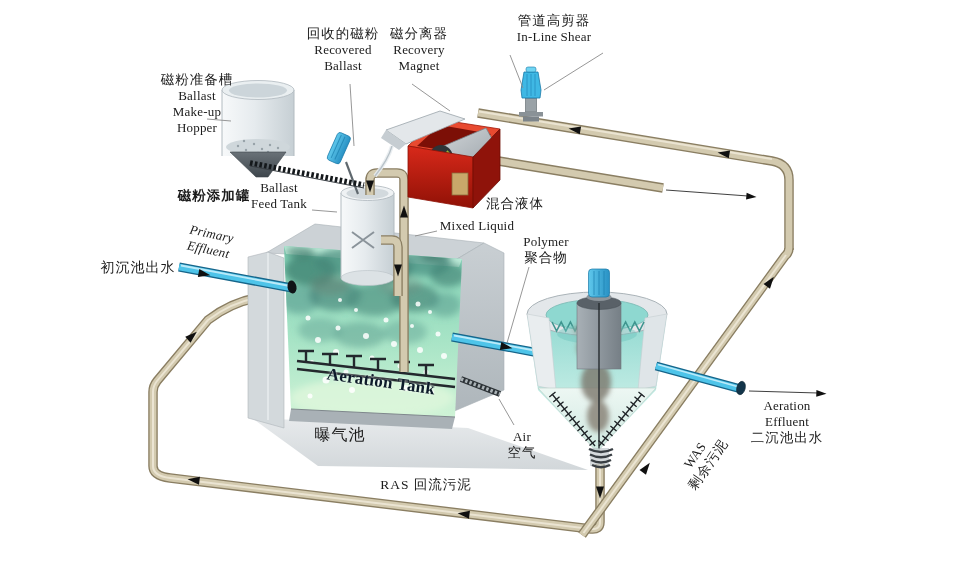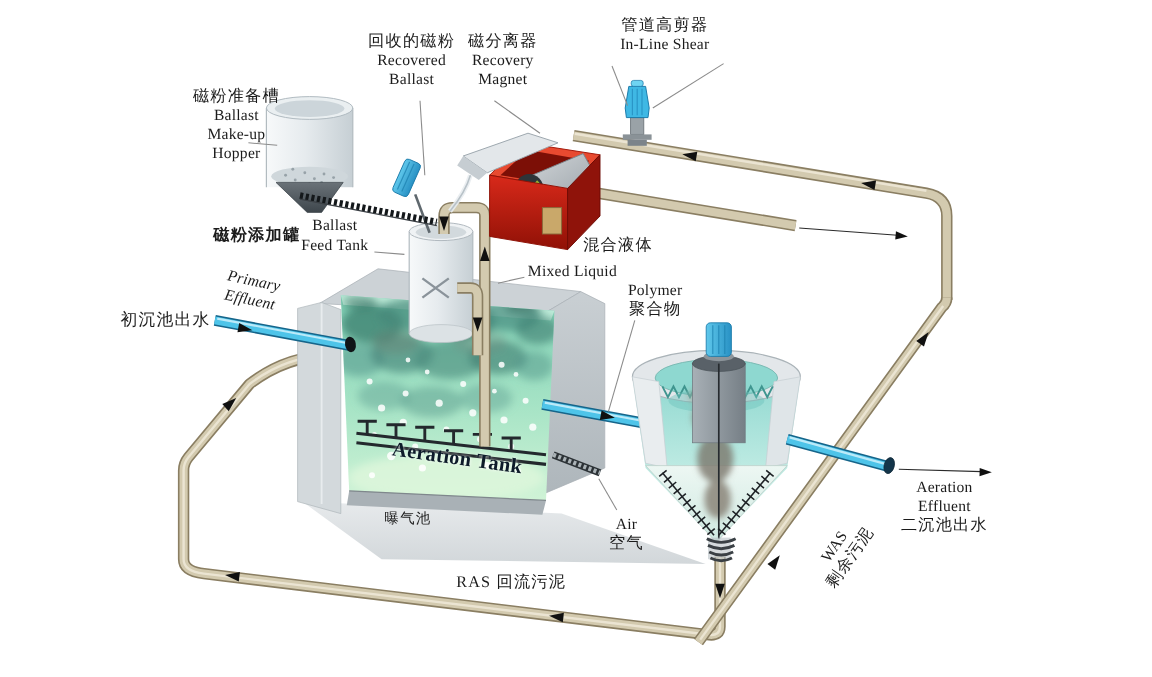--- a/index.html
+++ b/index.html
@@ -394,21 +394,21 @@
 <div class="lbl zh" style="left:478px;top:196px;width:74px;">混合液体</div>
 <div class="lbl en" style="left:432px;top:218px;width:90px;">Mixed Liquid</div>
 
 <div class="lbl" style="left:518px;top:234px;width:56px;">
   <div class="en">Polymer</div>
   <div class="zh">聚合物</div>
 </div>
 
 
 <div class="lbl" style="left:310px;top:372px;width:142px;transform:rotate(8deg);font-weight:700;font-size:17px;color:#0d1b2a;letter-spacing:.3px;text-shadow:0 0 3px rgba(255,255,255,.95);">Aeration Tank</div>
-<div class="lbl zh" style="left:312px;top:425px;width:56px;font-size:12px;">曝气池</div>
+<div class="lbl zh" style="left:312px;top:425px;width:56px;font-size:16px;">曝气池</div>
 
 <div class="lbl" style="left:498px;top:429px;width:48px;">
   <div class="en">Air</div>
   <div class="zh">空气</div>
 </div>
 
 <div class="lbl" style="left:744px;top:398px;width:86px;">
   <div class="en">Aeration</div>
   <div class="en">Effluent</div>
   <div class="zh">二沉池出水</div>

